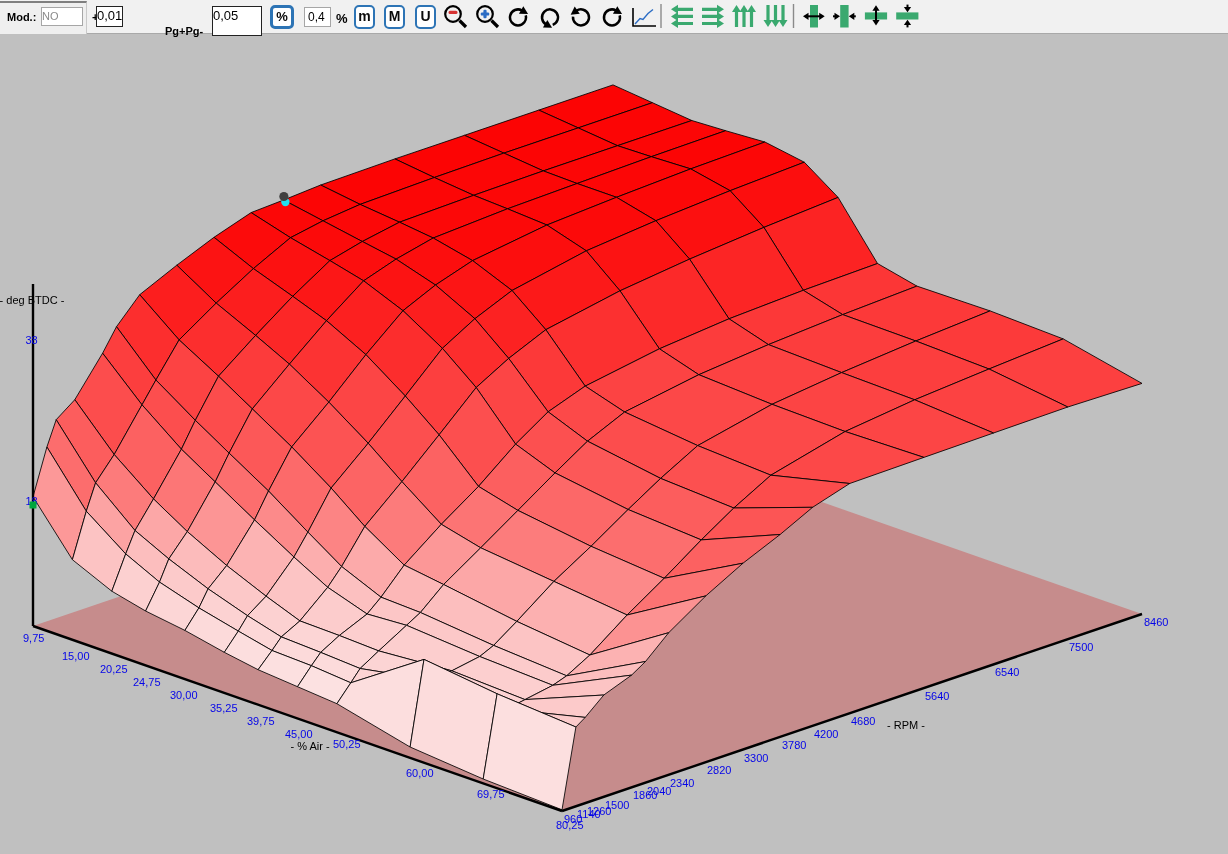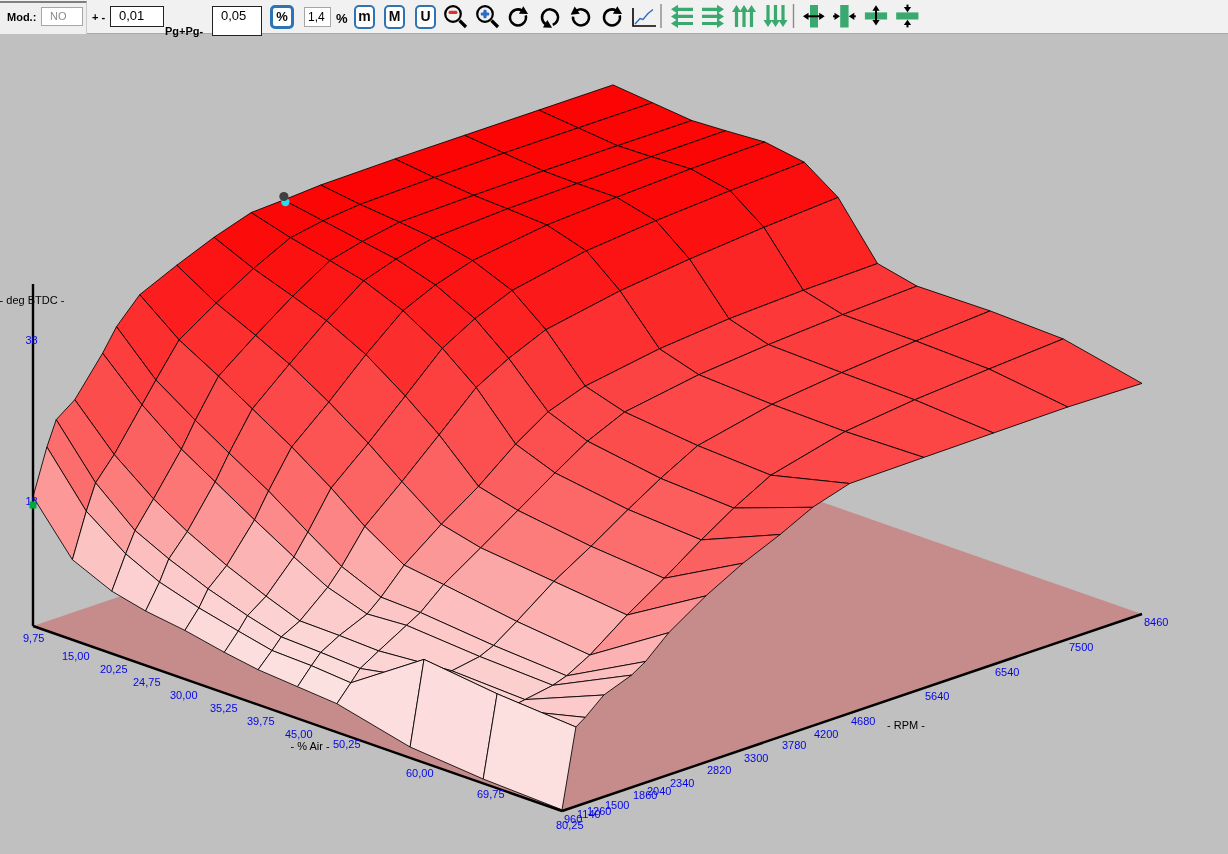--- a/index.html
+++ b/index.html
@@ -1,18 +1,18 @@
 <!DOCTYPE html>
 <html><head><meta charset="utf-8"><style>
 *{margin:0;padding:0;box-sizing:border-box}
 body{width:1228px;height:854px;background:#c0c0c0;font-family:"Liberation Sans",sans-serif;overflow:hidden;position:relative}
 .tb{position:absolute;top:0;left:0;width:1228px;height:34px;background:#f1f1f1;border-bottom:1px solid #a9a9a9;z-index:5}
 .tb .grp{position:absolute;left:0;top:1px;width:87px;height:33px;border-top:2px solid #7f7f7f;border-right:1px solid #c9c9c9;background:#efefef}
 .tb span{position:absolute;font-size:11px;color:#000}
-.tb .inp{position:absolute;background:#fff;border:1px solid #a6a6a6;font-size:13px;color:#000;line-height:18px;padding-left:8px}
+.tb .inp{position:absolute;background:#fff;border:1px solid #a6a6a6;font-size:13px;color:#000;line-height:18px;padding-left:0}
 .btn{position:absolute;background:#fff;border:2.5px solid #2d74b5;border-radius:5px;color:#0a0a0a;font-weight:bold;text-align:center}
 </style></head>
 <body>
 <svg width="1228" height="854" viewBox="0 0 1228 854" style="position:absolute;top:0;left:0" font-family="Liberation Sans, sans-serif">
 <polygon points="33,626 562,811 1142,614 613,429" fill="#c68c8c"></polygon>
 <polygon points="538.8,110.1 613.0,84.9 652.4,102.7 578.2,127.9" fill="rgb(252,4,4)" stroke="#000" stroke-width="0.85" stroke-linejoin="round"></polygon>
 <polygon points="578.2,127.9 652.4,102.7 691.8,120.5 617.5,145.7" fill="rgb(252,5,5)" stroke="#000" stroke-width="0.85" stroke-linejoin="round"></polygon>
 <polygon points="464.5,135.3 538.8,110.1 578.2,127.9 503.9,153.1" fill="rgb(252,4,4)" stroke="#000" stroke-width="0.85" stroke-linejoin="round"></polygon>
 <polygon points="617.5,145.7 691.8,120.5 725.6,130.7 651.3,156.7" fill="rgb(252,6,6)" stroke="#000" stroke-width="0.85" stroke-linejoin="round"></polygon>
 <polygon points="503.9,153.1 578.2,127.9 617.5,145.7 543.3,170.9" fill="rgb(252,5,5)" stroke="#000" stroke-width="0.85" stroke-linejoin="round"></polygon>
@@ -220,25 +220,25 @@
 </g>
 <rect x="29.5" y="501.5" width="7" height="7" fill="#00a63e"></rect>
 <circle cx="285.4" cy="202.0" r="4.2" fill="#20e0f0"></circle>
 <circle cx="283.9" cy="196.5" r="4.6" fill="#404040"></circle>
 </svg>
 <div class="tb">
  <div class="grp"></div>
  <span style="left:7px;top:11px;font-weight:bold">Mod.:</span>
  <div class="inp" style="left:41px;top:7px;width:42px;height:19px;color:#8a8a8a;font-size:11px;line-height:16px">NO</div>
  <span style="left:92px;top:11px;font-weight:bold">+ -</span>
- <div class="inp" style="left:110px;top:6px;width:54px;height:21px;border:1.5px solid #222">0,01</div>
+ <div class="inp" style="left:96px;top:6px;width:27px;height:21px;border:1.5px solid #222">0,01</div>
  <span style="left:165px;top:25px;font-weight:bold">Pg+Pg-</span>
  <div class="inp" style="left:212px;top:6px;width:50px;height:30px;border:1.5px solid #222">0,05</div>
  <div class="btn" style="left:270px;top:5px;width:24px;height:24px;border-width:3px;font-size:13px;line-height:18px">%</div>
- <div class="inp" style="left:304px;top:7px;width:27px;height:20px;font-size:12px;padding-left:3px">1,4</div>
+ <div class="inp" style="left:304px;top:7px;width:27px;height:20px;font-size:12px;padding-left:3px">0,4</div>
  <span style="left:336px;top:11px;font-weight:bold;font-size:13px">%</span>
  <div class="btn" style="left:354px;top:5px;width:21px;height:24px;font-size:14px;line-height:18px">m</div>
  <div class="btn" style="left:384px;top:5px;width:21px;height:24px;font-size:14px;line-height:19px">M</div>
  <div class="btn" style="left:415px;top:5px;width:21px;height:24px;font-size:14px;line-height:19px">U</div>
 <svg width="1228" height="34" viewBox="0 0 1228 34" style="position:absolute;top:0;left:0">
 
 <g stroke="#000" stroke-width="2.2" fill="none">
 <circle cx="453" cy="14" r="7.8"></circle>
 <line x1="459.5" y1="20.5" x2="466" y2="27" stroke-width="3.2"></line>
 </g>

